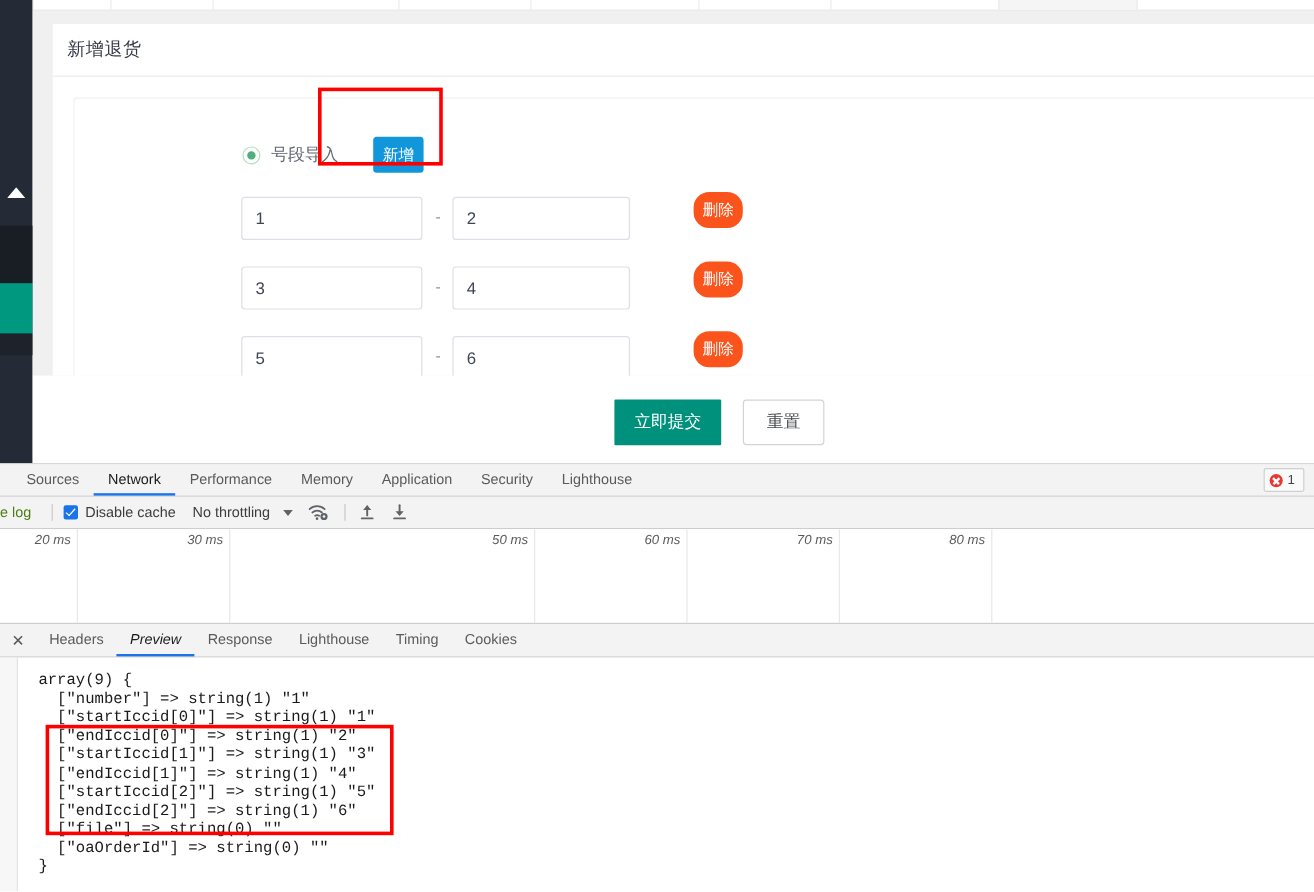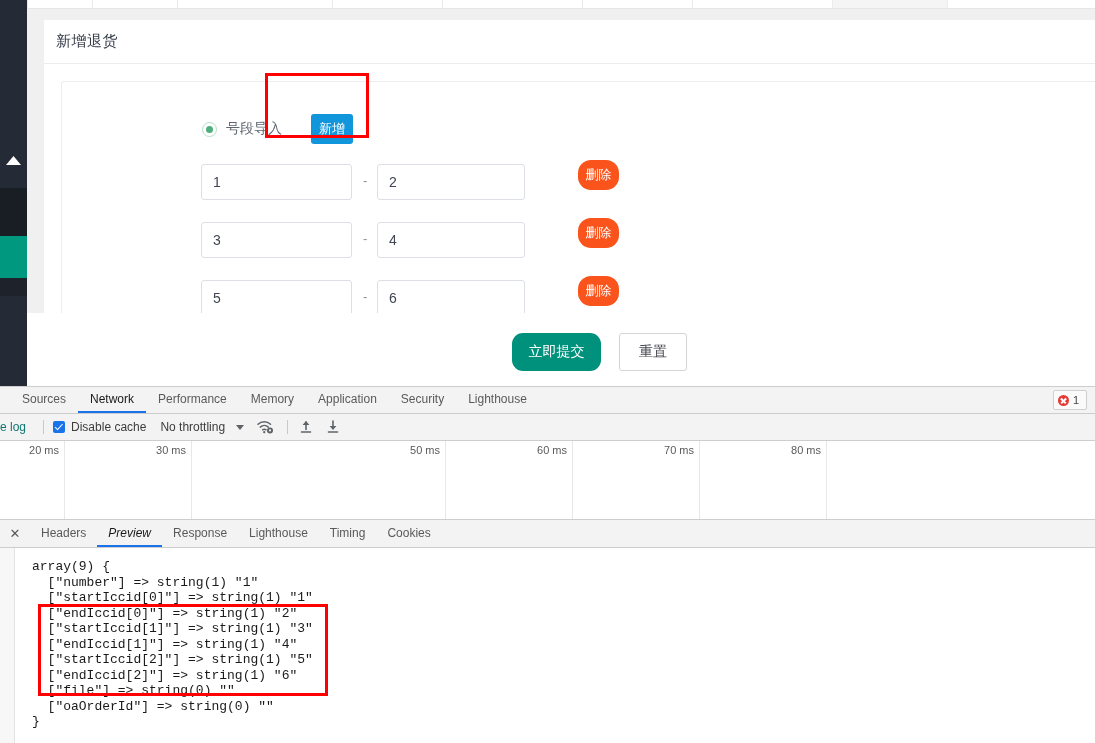--- a/index.html
+++ b/index.html
@@ -149,21 +149,21 @@
   
   .submit-strip {
     position: absolute; left: 27px; top: 313px;
     width: 1068px; height: 73px;
     background: #ffffff; z-index: 3;
   }
   .btn-submit {
     position: absolute; left: 485px; top: 20px;
     width: 89px; height: 38px;
     background: #00917c; color: #ffffff;
-    border: none; border-radius: 11px;
+    border: none; border-radius: 1px;
     font-size: 14px; cursor: pointer; padding: 0;
     font-family: "Liberation Sans", sans-serif;
   }
   .btn-reset {
     position: absolute; left: 592px; top: 20px;
     width: 68px; height: 38px;
     background: #ffffff; color: #45474d;
     border: 1px solid #d3d4d6; border-radius: 3px;
     font-size: 14px; cursor: pointer; padding: 0;
     font-family: "Liberation Sans", sans-serif;
@@ -213,21 +213,21 @@
   .err-dot::after  { transform: rotate(-45deg); }
 
   .dt-toolbar {
     position: relative; height: 26px;
     background: #f3f3f3;
     border-bottom: 1px solid #cdcdcd;
     display: flex; align-items: center;
     font-size: 12px; color: #3c3c3c;
     padding-left: 0;
   }
-  .tb-clip { color: #0f766e; padding-right: 8px; }
+  .tb-clip { color: #4d7c0f; padding-right: 8px; }
   .tb-sep { width: 1px; height: 14px; background: #c9c9c9; margin: 0 9px; }
   .tb-check {
     width: 12px; height: 12px; border-radius: 2px;
     background: #1a73e8; position: relative; margin-right: 6px;
     cursor: pointer;
   }
   .tb-check::after {
     content:""; position:absolute; left: 3.5px; top: 1px;
     width: 3px; height: 6.5px;
     border: solid #fff; border-width: 0 1.6px 1.6px 0;
@@ -249,21 +249,21 @@
     border-bottom: 1px solid #cdcdcd;
     overflow: hidden;
   }
   .ruler-cell {
     position: absolute; top: 0; height: 78px;
     border-right: 1px solid #e8e8e8;
     box-sizing: border-box;
   }
   .ruler-label {
     position: absolute; right: 5px; top: 3px;
-    font-size: 11px; color: #5a5a5a; white-space: nowrap;
+    font-size: 11px; color: #5a5a5a; white-space: nowrap; font-style: italic;
   }
 
   
   .dt-reqtabs {
     position: relative; height: 27px;
     background: #f3f3f3;
     border-bottom: 1px solid #cdcdcd;
     display: flex; align-items: stretch;
   }
   .rq-close {

